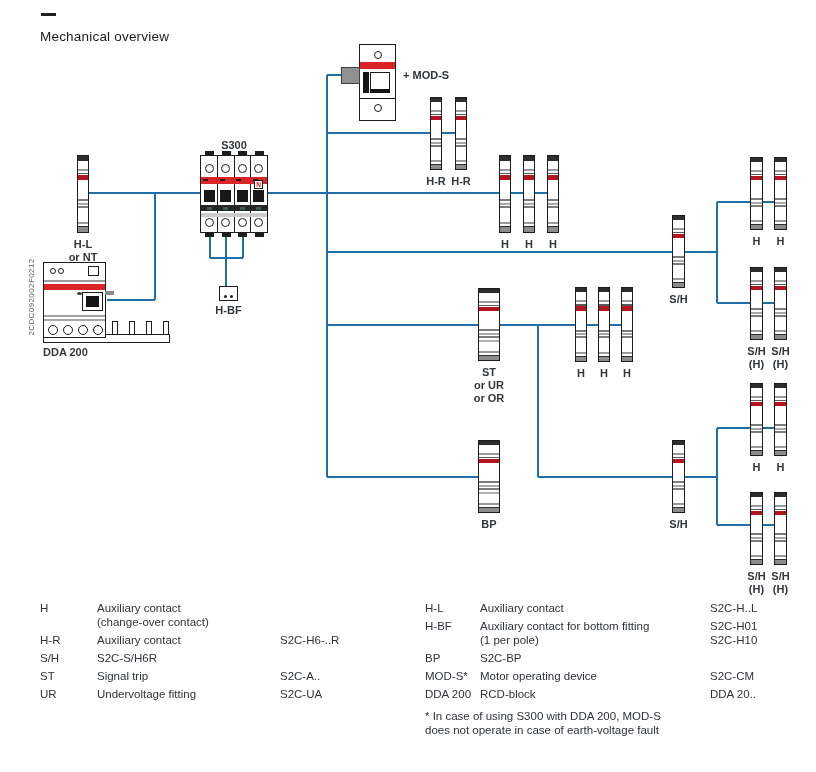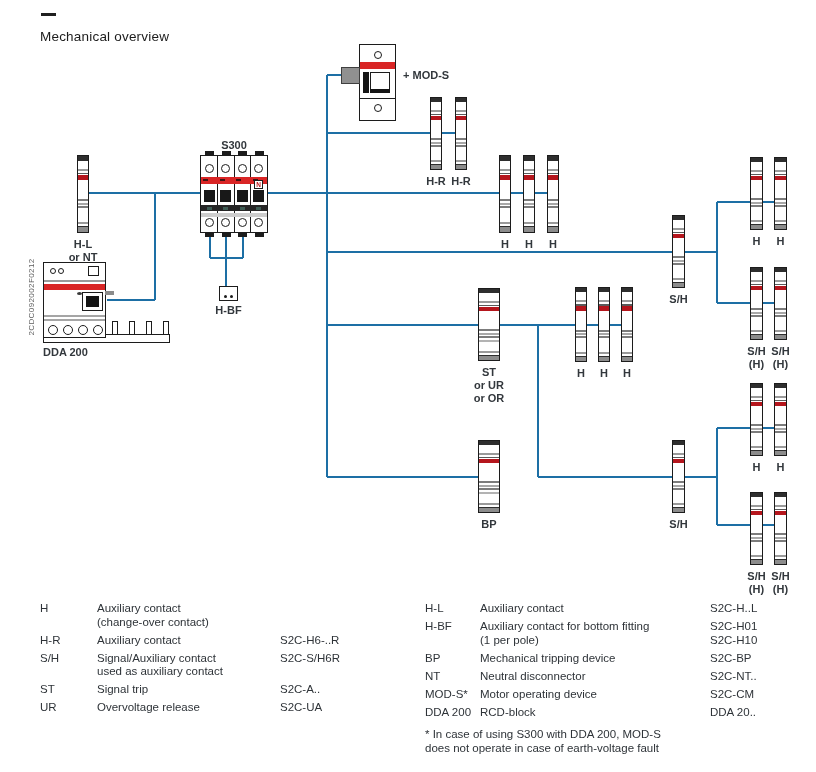--- a/index.html
+++ b/index.html
@@ -398,58 +398,50 @@
       <span class="desc">Auxiliary contact
 (change-over contact)</span>
     </div>
     <div class="lrow">
       <span class="abbr">H-R</span>
       <span class="desc">Auxiliary contact</span>
       <span class="code">S2C-H6-..R</span>
     </div>
     <div class="lrow">
       <span class="abbr">S/H</span>
-      <span class="desc">Signal/Auxiliary contact
-used as auxiliary contact</span>
       <span class="code">S2C-S/H6R</span>
     </div>
     <div class="lrow">
       <span class="abbr">ST</span>
       <span class="desc">Signal trip</span>
       <span class="code">S2C-A..</span>
     </div>
     <div class="lrow">
       <span class="abbr">UR</span>
-      <span class="desc">Overvoltage release</span>
+      <span class="desc">Undervoltage fitting</span>
       <span class="code">S2C-UA</span>
     </div>
   </div>
 
   <div class="legend-col legend-right" style="left:425px;top:602px;">
     <div class="lrow">
       <span class="abbr">H-L</span>
       <span class="desc">Auxiliary contact</span>
       <span class="code">S2C-H..L</span>
     </div>
     <div class="lrow">
       <span class="abbr">H-BF</span>
       <span class="desc">Auxiliary contact for bottom fitting
 (1 per pole)</span>
       <span class="code">S2C-H01
 S2C-H10</span>
     </div>
     <div class="lrow">
       <span class="abbr">BP</span>
-      <span class="desc">Mechanical tripping device</span>
       <span class="code">S2C-BP</span>
-    </div>
-    <div class="lrow">
-      <span class="abbr">NT</span>
-      <span class="desc">Neutral disconnector</span>
-      <span class="code">S2C-NT..</span>
     </div>
     <div class="lrow">
       <span class="abbr">MOD-S*</span>
       <span class="desc">Motor operating device</span>
       <span class="code">S2C-CM</span>
     </div>
     <div class="lrow">
       <span class="abbr">DDA 200</span>
       <span class="desc">RCD-block</span>
       <span class="code">DDA 20..</span>

